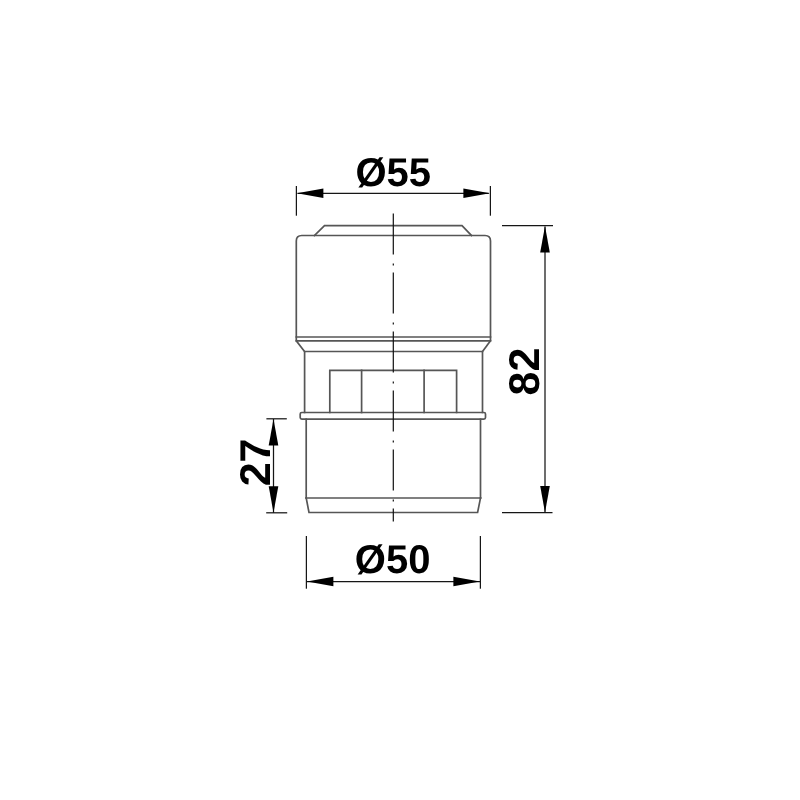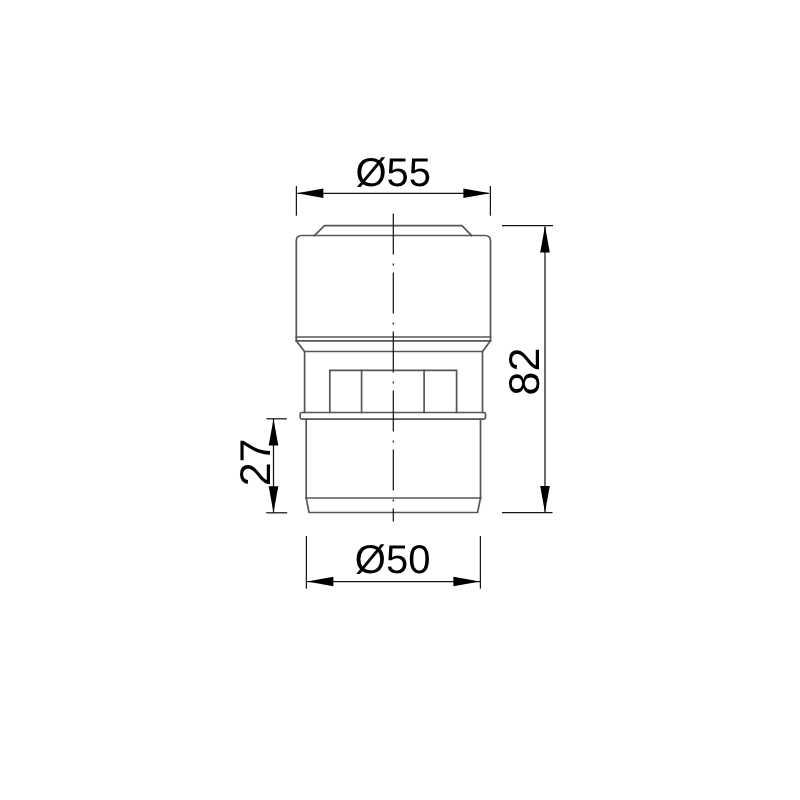--- a/index.html
+++ b/index.html
@@ -1,16 +1,16 @@
 <!DOCTYPE html>
 <html><head>
 <meta charset="utf-8">
 <style>
   html,body{margin:0;padding:0;background:#ffffff;}
-  .page{width:800px;height:800px;position:relative;font-family:"Liberation Sans",sans-serif;}
+  .page{width:800px;height:800px;position:relative;font-family:"Liberation Sans",sans-serif;font-weight:bold;}
   svg{position:absolute;left:0;top:0;}
   text{font-family:"Liberation Sans",sans-serif;fill:#000;text-rendering:geometricPrecision;}
 </style>
 </head>
 <body>
 <div class="page">
 <svg width="800" height="800" viewBox="0 0 800 800">
 
   <g stroke="#565656" stroke-width="1.7" fill="none" stroke-linecap="square">
 

